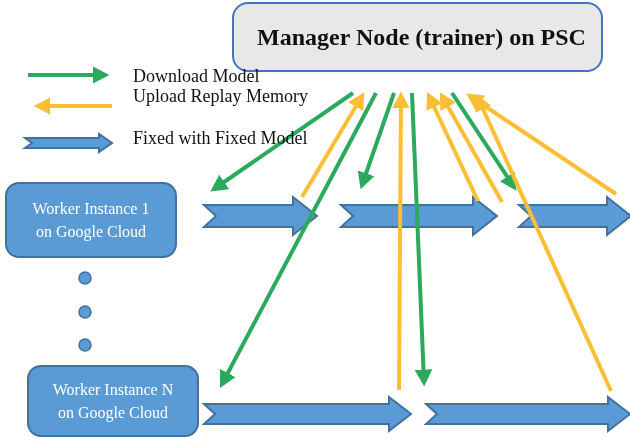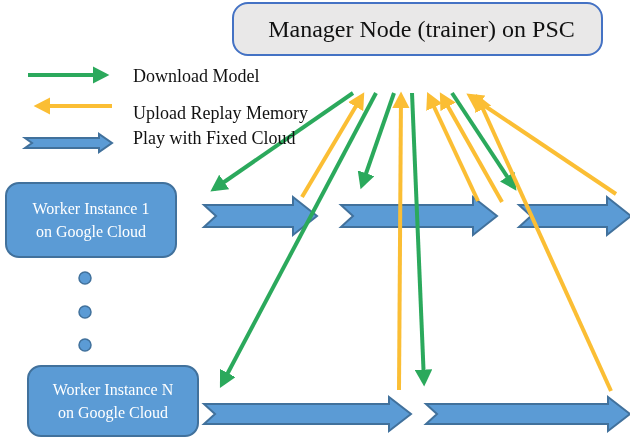--- a/index.html
+++ b/index.html
@@ -17,41 +17,41 @@
     position:relative;width:630px;height:442px;overflow:hidden;
     font-family:"Liberation Serif","DejaVu Serif",serif;color:var(--c-text);
     background:#ffffff;
   }
   #arrow-layer{position:absolute;left:0;top:0;width:630px;height:442px;}
   .node{
     position:absolute;box-sizing:border-box;display:flex;flex-direction:column;
     align-items:center;justify-content:center;text-align:center;
   }
   .manager{
-    left:232px;top:2px;width:371px;height:54px;
+    left:232px;top:2px;width:371px;height:70px;
     background:var(--c-manager-fill);
     border:2.5px solid var(--c-manager-border);
     border-radius:16px;
-    font-weight:normal;font-size:24px;line-height:26px;padding-left:8px;
+    font-weight:bold;font-size:24px;line-height:26px;padding-left:8px;
   }
   .worker{
     width:172px;
     background:var(--c-blue-fill);
     border:2.5px solid var(--c-blue-border);
     border-radius:14px;
     color:var(--c-worker-text);
     font-size:16px;line-height:23px;
   }
   .worker-1{left:5px;top:182px;height:76px;}
   .worker-n{left:3px;top:365px;height:72px;margin-left:24px;}
   .legend-label{
     position:absolute;left:133px;font-size:18px;line-height:16px;white-space:nowrap;
   }
   .legend-label-download{top:68px;}
-  .legend-label-upload{top:105px;font-family:Liberation Serif, serif;}
+  .legend-label-upload{top:88px;font-family:Liberation Serif, serif;}
   .legend-label-play{top:130px;}
   .thin-line{stroke-width:4;fill:none;}
   .block-arrow{stroke-width:2;stroke-linejoin:miter;}
 </style>
 </head>
 <body>
 
 <div id="stage">
 
   <svg id="arrow-layer" viewBox="0 0 630 442" xmlns="http://www.w3.org/2000/svg">
@@ -102,15 +102,15 @@
     <span>on Google Cloud</span>
   </div>
 
   <div class="node worker worker-n">
     <span>Worker Instance N</span>
     <span>on Google Cloud</span>
   </div>
 
   <span class="legend-label legend-label-download">Download Model</span>
   <span class="legend-label legend-label-upload">Upload Replay Memory</span>
-  <span class="legend-label legend-label-play">Play with Fixed Cloud</span>
+  <span class="legend-label legend-label-play">Fixed with Fixed Model</span>
 
 </div>
 
 </body></html>

